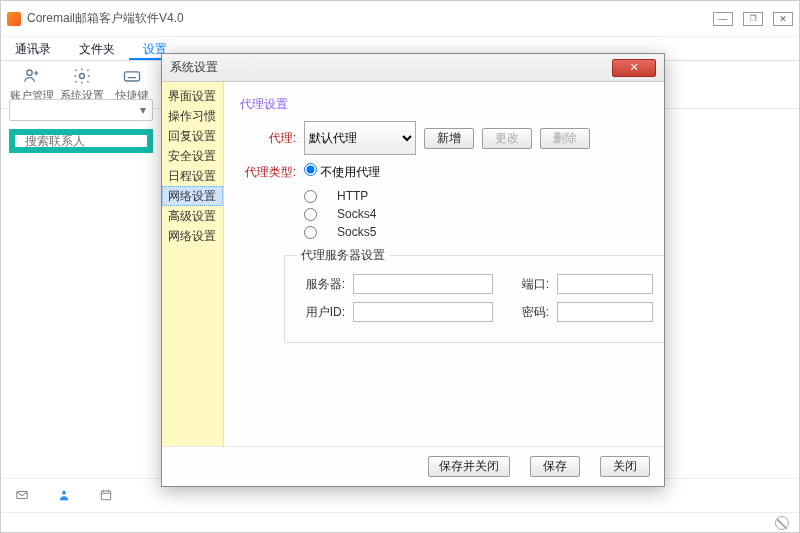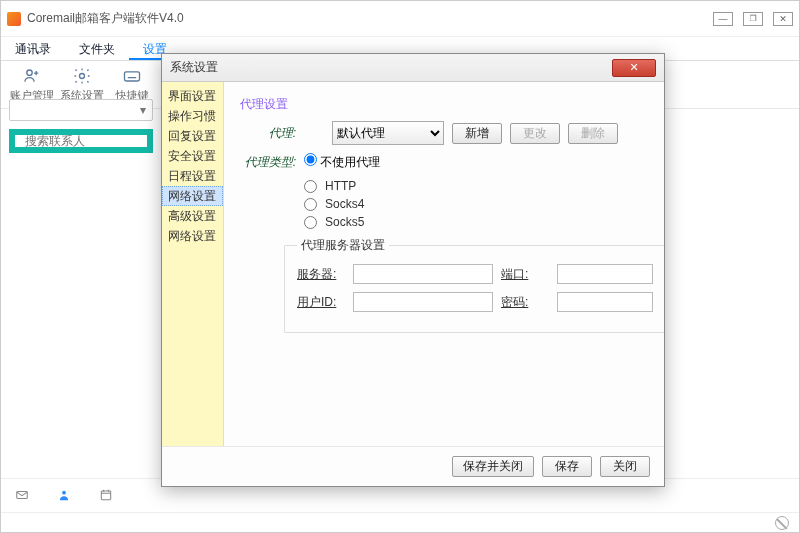--- a/index.html
+++ b/index.html
@@ -53,32 +53,32 @@
 .dlg-titlebar { height:28px; background: linear-gradient(#f4f4f4,#eaeaea); display:flex; align-items:center; padding:0 8px; border-bottom:1px solid #ccc; }
 .dlg-title { flex:1; color:#333; }
 .dlg-close { width:44px; height:18px; background: linear-gradient(#e46a5e,#c8402f); border:1px solid #a02a1e; border-radius:2px; display:flex; align-items:center; justify-content:center; color:#fff; cursor:pointer; font-size:11px;}
 .dlg-body { flex:1; display:flex; overflow:hidden; }
 .dlg-nav { width:62px; border-right:1px solid #ddd; background:#fef9c3; padding-top:4px; }
 .dlg-nav .navitem { padding:2px 6px; color:#333; cursor:pointer; line-height:16px; white-space:nowrap;}
 .dlg-nav .navitem.sel { background:#cfe3ff; border:1px dotted #6fa7e6; padding:1px 5px; }
 .dlg-main { flex:1; padding:10px 16px 4px 16px; overflow:auto; }
 .section-title { color:#8b5cf6; margin:4px 0 8px; }
 .row { display:flex; align-items:center; gap:8px; margin-bottom:8px; }
-.lab { width:56px; text-align:right; color:#14532d;font-style:italic; }
-.lab2 { width:48px; text-align:left; color:#333;text-decoration:underline; }
-select.proxy-sel { width:112px; height:24px; border:1px solid #aaa; background:linear-gradient(#fff,#ececec);margin-left:28px;}
+.lab { width:56px; text-align:right; color:#b91c1c; }
+.lab2 { width:48px; text-align:right; color:#333; }
+select.proxy-sel { width:112px; height:34px; border:1px solid #aaa; background:linear-gradient(#fff,#ececec);}
 .btn { min-width:50px; height:21px; border:1px solid #9c9c9c; background:linear-gradient(#fdfdfd,#e6e6e6); border-radius:2px; cursor:pointer; padding:0 10px; color:#222;}
 .btn:disabled, .btn.disabled { color:#aaa; cursor:default; }
 .radios { display:flex; flex-direction:column; gap:4px; margin-left:64px; margin-bottom:8px;}
-.radios label { display:flex; align-items:center; gap:8px; color:#333; }
+.radios label { display:flex; align-items:center; gap:20px; color:#333; }
 fieldset.srv { border:1px solid #ddd; border-radius:1px; padding:10px 12px 12px; margin-left:44px; margin-right:4px;}
 fieldset.srv legend { padding:0 4px; color:#333; }
 .srv .frow { display:flex; align-items:center; gap:8px; margin-bottom:8px; }
 .srv input[type=text], .srv input[type=password] { height:20px; border:1px solid #bbb; padding:0 4px; }
-.dlg-footer { height:40px; display:flex; justify-content:flex-end; align-items:center; gap:8px; padding:0 14px; border-top:1px solid #e8e8e8; }
+.dlg-footer { height:40px; display:flex; justify-content:flex-end; align-items:center; gap:20px; padding:0 14px; border-top:1px solid #e8e8e8; }
 </style>
 </head>
 <body>
 
 <div class="titlebar">
   <div class="app-icon"></div>
   <div class="app-title">Coremail邮箱客户端软件V4.0</div>
   <div class="winbtns">
     <div class="winbtn min"></div>
     <div class="winbtn max"></div>

